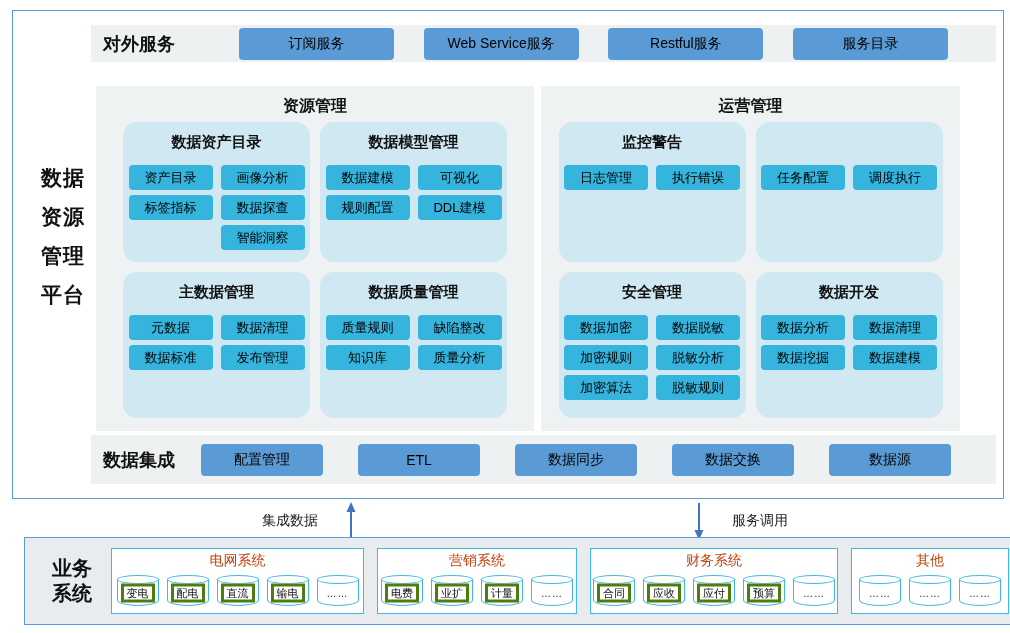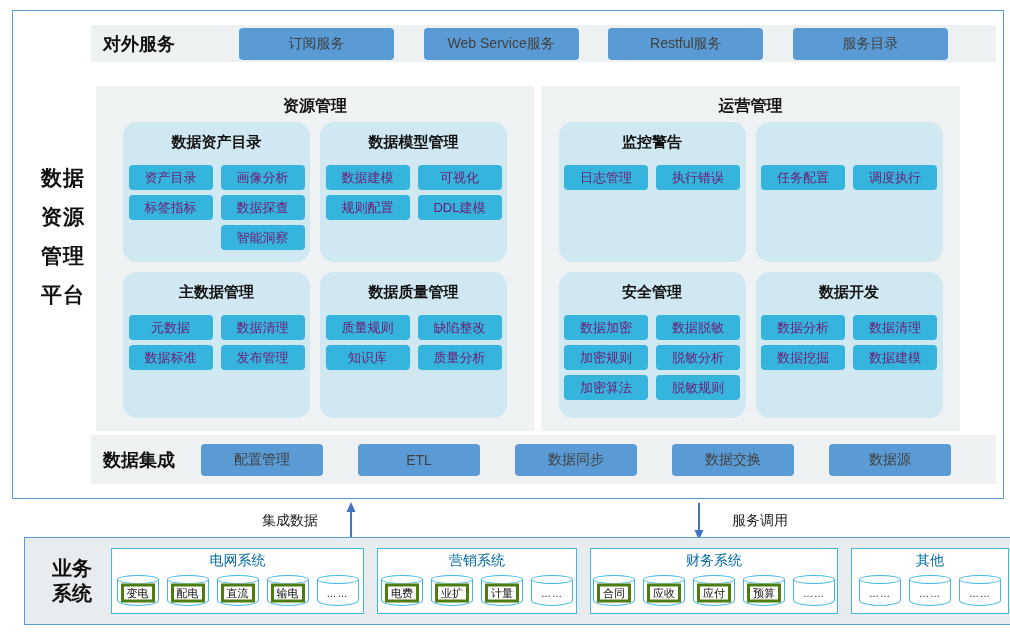--- a/index.html
+++ b/index.html
@@ -16,53 +16,53 @@
   
   .band { position:absolute; left:78px; width:905px; background:#eef1f2;
     display:flex; align-items:center; }
   .band-top { top:14px; height:37px; }
   .band-integration { top:424px; height:49px; }
   .band-label { font-size:18px; font-weight:bold; margin-left:12px; width:88px; flex:none; }
   .band-btns { flex:1; display:flex; justify-content:space-between; }
   .band-top .band-btns { margin:0 48px 0 48px; }
   .band-integration .band-btns { margin:0 45px 0 10px; }
   .blue-btn { height:32px; border:none; border-radius:4px; background:#5b9bd5;
-    color:#404040; font-size:14px; font-family:inherit; cursor:pointer; }
+    color:#000000; font-size:14px; font-family:inherit; cursor:pointer; }
   .band-top .blue-btn { width:155px; }
   .band-integration .blue-btn { width:122px; }
 
   
   .panel { position:absolute; top:75px; height:345px; background:#eff2f3; }
   .panel-left  { left:83px;  width:438px; }
   .panel-right { left:528px; width:419px; }
   .panel-title { text-align:center; font-size:16px; font-weight:bold; padding-top:10px; height:36px; }
   .box-grid { display:flex; flex-wrap:wrap; justify-content:center; gap:10px; }
   .subbox { width:187px; background:#d0e8f2; border-radius:14px; }
   .subbox.h1 { height:140px; }
   .subbox.h2 { height:146px; }
   .subbox-title { text-align:center; font-size:15px; font-weight:bold; padding-top:11px; height:38px; }
   .btn-row { display:flex; justify-content:center; gap:8px; margin-top:5px; }
   .cyan-btn { width:84px; height:25px; border:none; border-radius:4px; background:#35b4dd;
-    color:#701a75; font-size:13px; font-family:inherit; cursor:pointer; white-space:nowrap; }
+    color:#000000; font-size:13px; font-family:inherit; cursor:pointer; white-space:nowrap; }
   .cyan-btn.hidden-btn { visibility:hidden; }
 
   
   .flow { position:absolute; top:502px; height:38px; display:flex; align-items:center; gap:26px;
     font-size:14px; color:#222; }
   .flow-up { left:262px; }
   .flow-down { left:692px; }
 
   
   .business { position:absolute; left:24px; top:537px; width:992px; height:88px;
     background:#e9ecee; border:1px solid #5b9bd5; display:flex; align-items:center; }
   .biz-label { margin-left:18px; width:58px; flex:none; font-size:20px; font-weight:bold;
     line-height:1.25; text-align:center; }
   .groups { display:flex; gap:13px; margin-left:10px; }
   .group { background:#fff; border:1.5px solid #41b8e4; height:66px; padding-top:3px; }
-  .group-title { text-align:center; font-size:14px; color:#0369a1; height:20px; }
+  .group-title { text-align:center; font-size:14px; color:#c2410c; height:20px; }
   .cyl-row { display:flex; justify-content:center; gap:8px; margin-top:3px; }
 
   .cylinder { position:relative; width:42px; height:31px; }
   .cyl-body { position:absolute; left:0; right:0; top:4px; bottom:0; background:#fff;
     border:1.5px solid #41b8e4; border-top:none; border-radius:0 0 50% 50% / 0 0 22% 22%; }
   .cyl-top { position:absolute; left:0; right:0; top:0; height:9px; background:#fff;
     border:1.5px solid #41b8e4; border-radius:50%; }
   .cyl-label { position:absolute; left:50%; top:58%; transform:translate(-50%,-50%);
     background:#fff; font-size:11px; line-height:13px; padding:0 3px; white-space:nowrap; }
   .cyl-label.boxed { border:3px solid #4d7c0f; }

